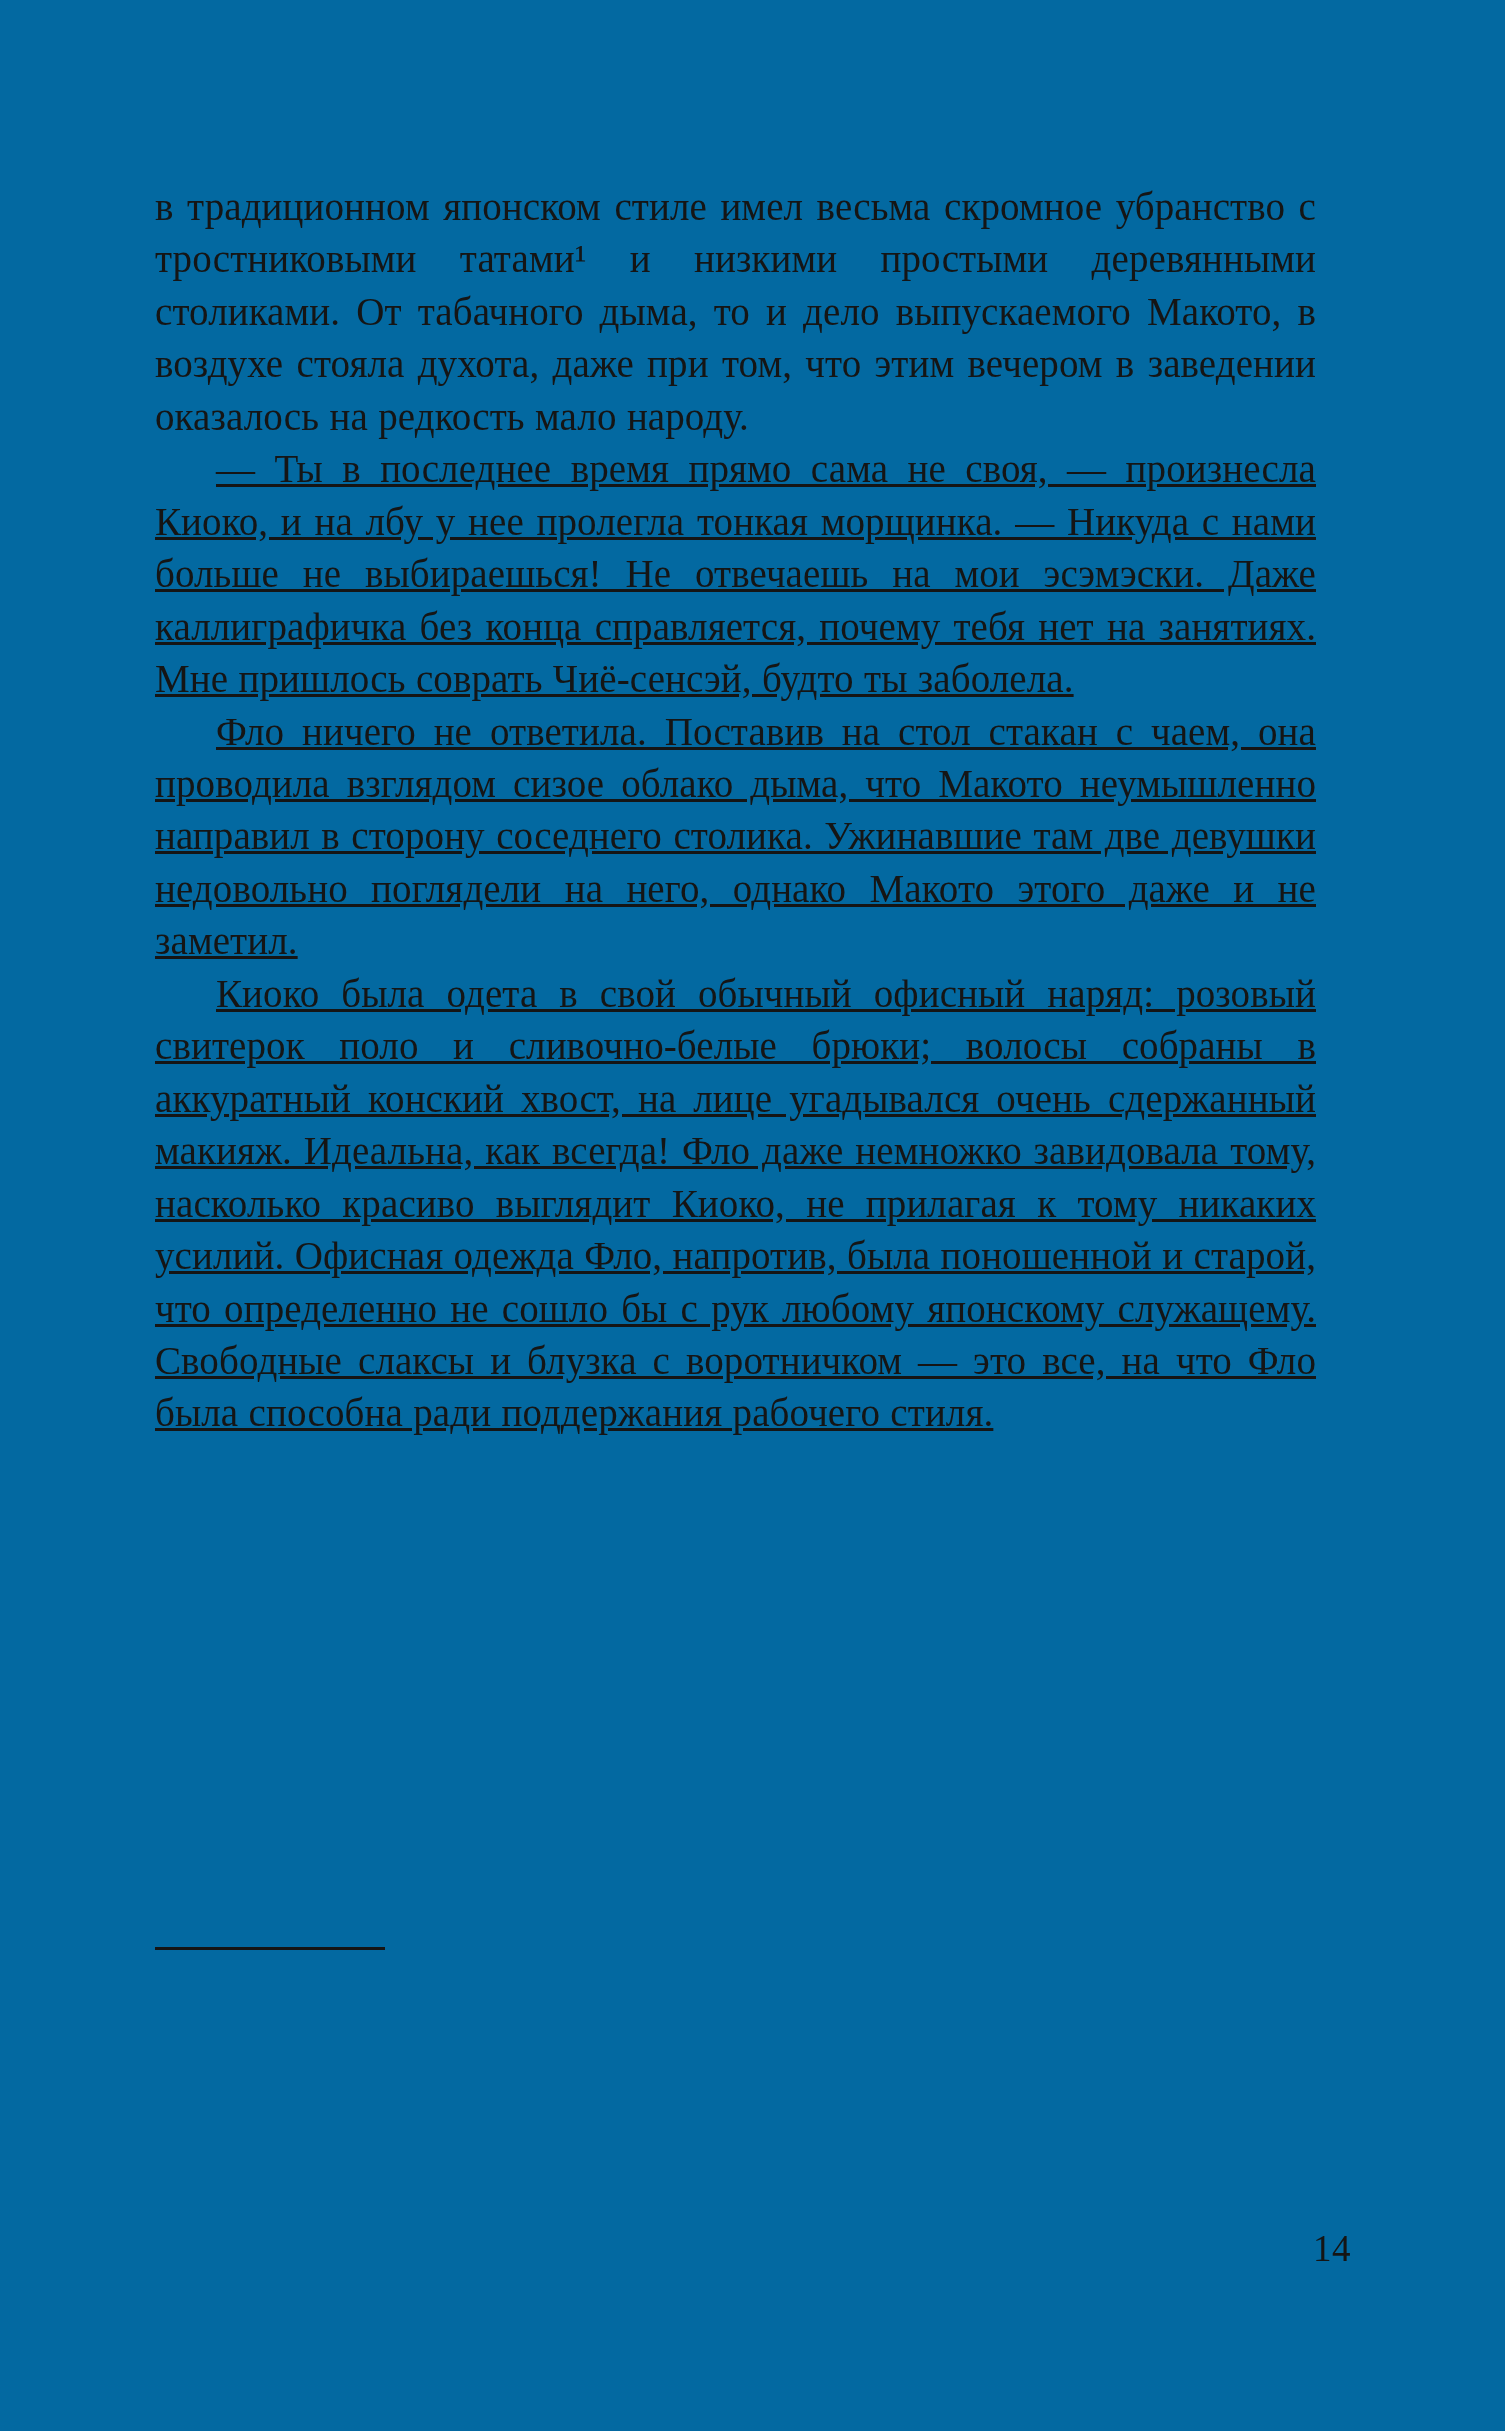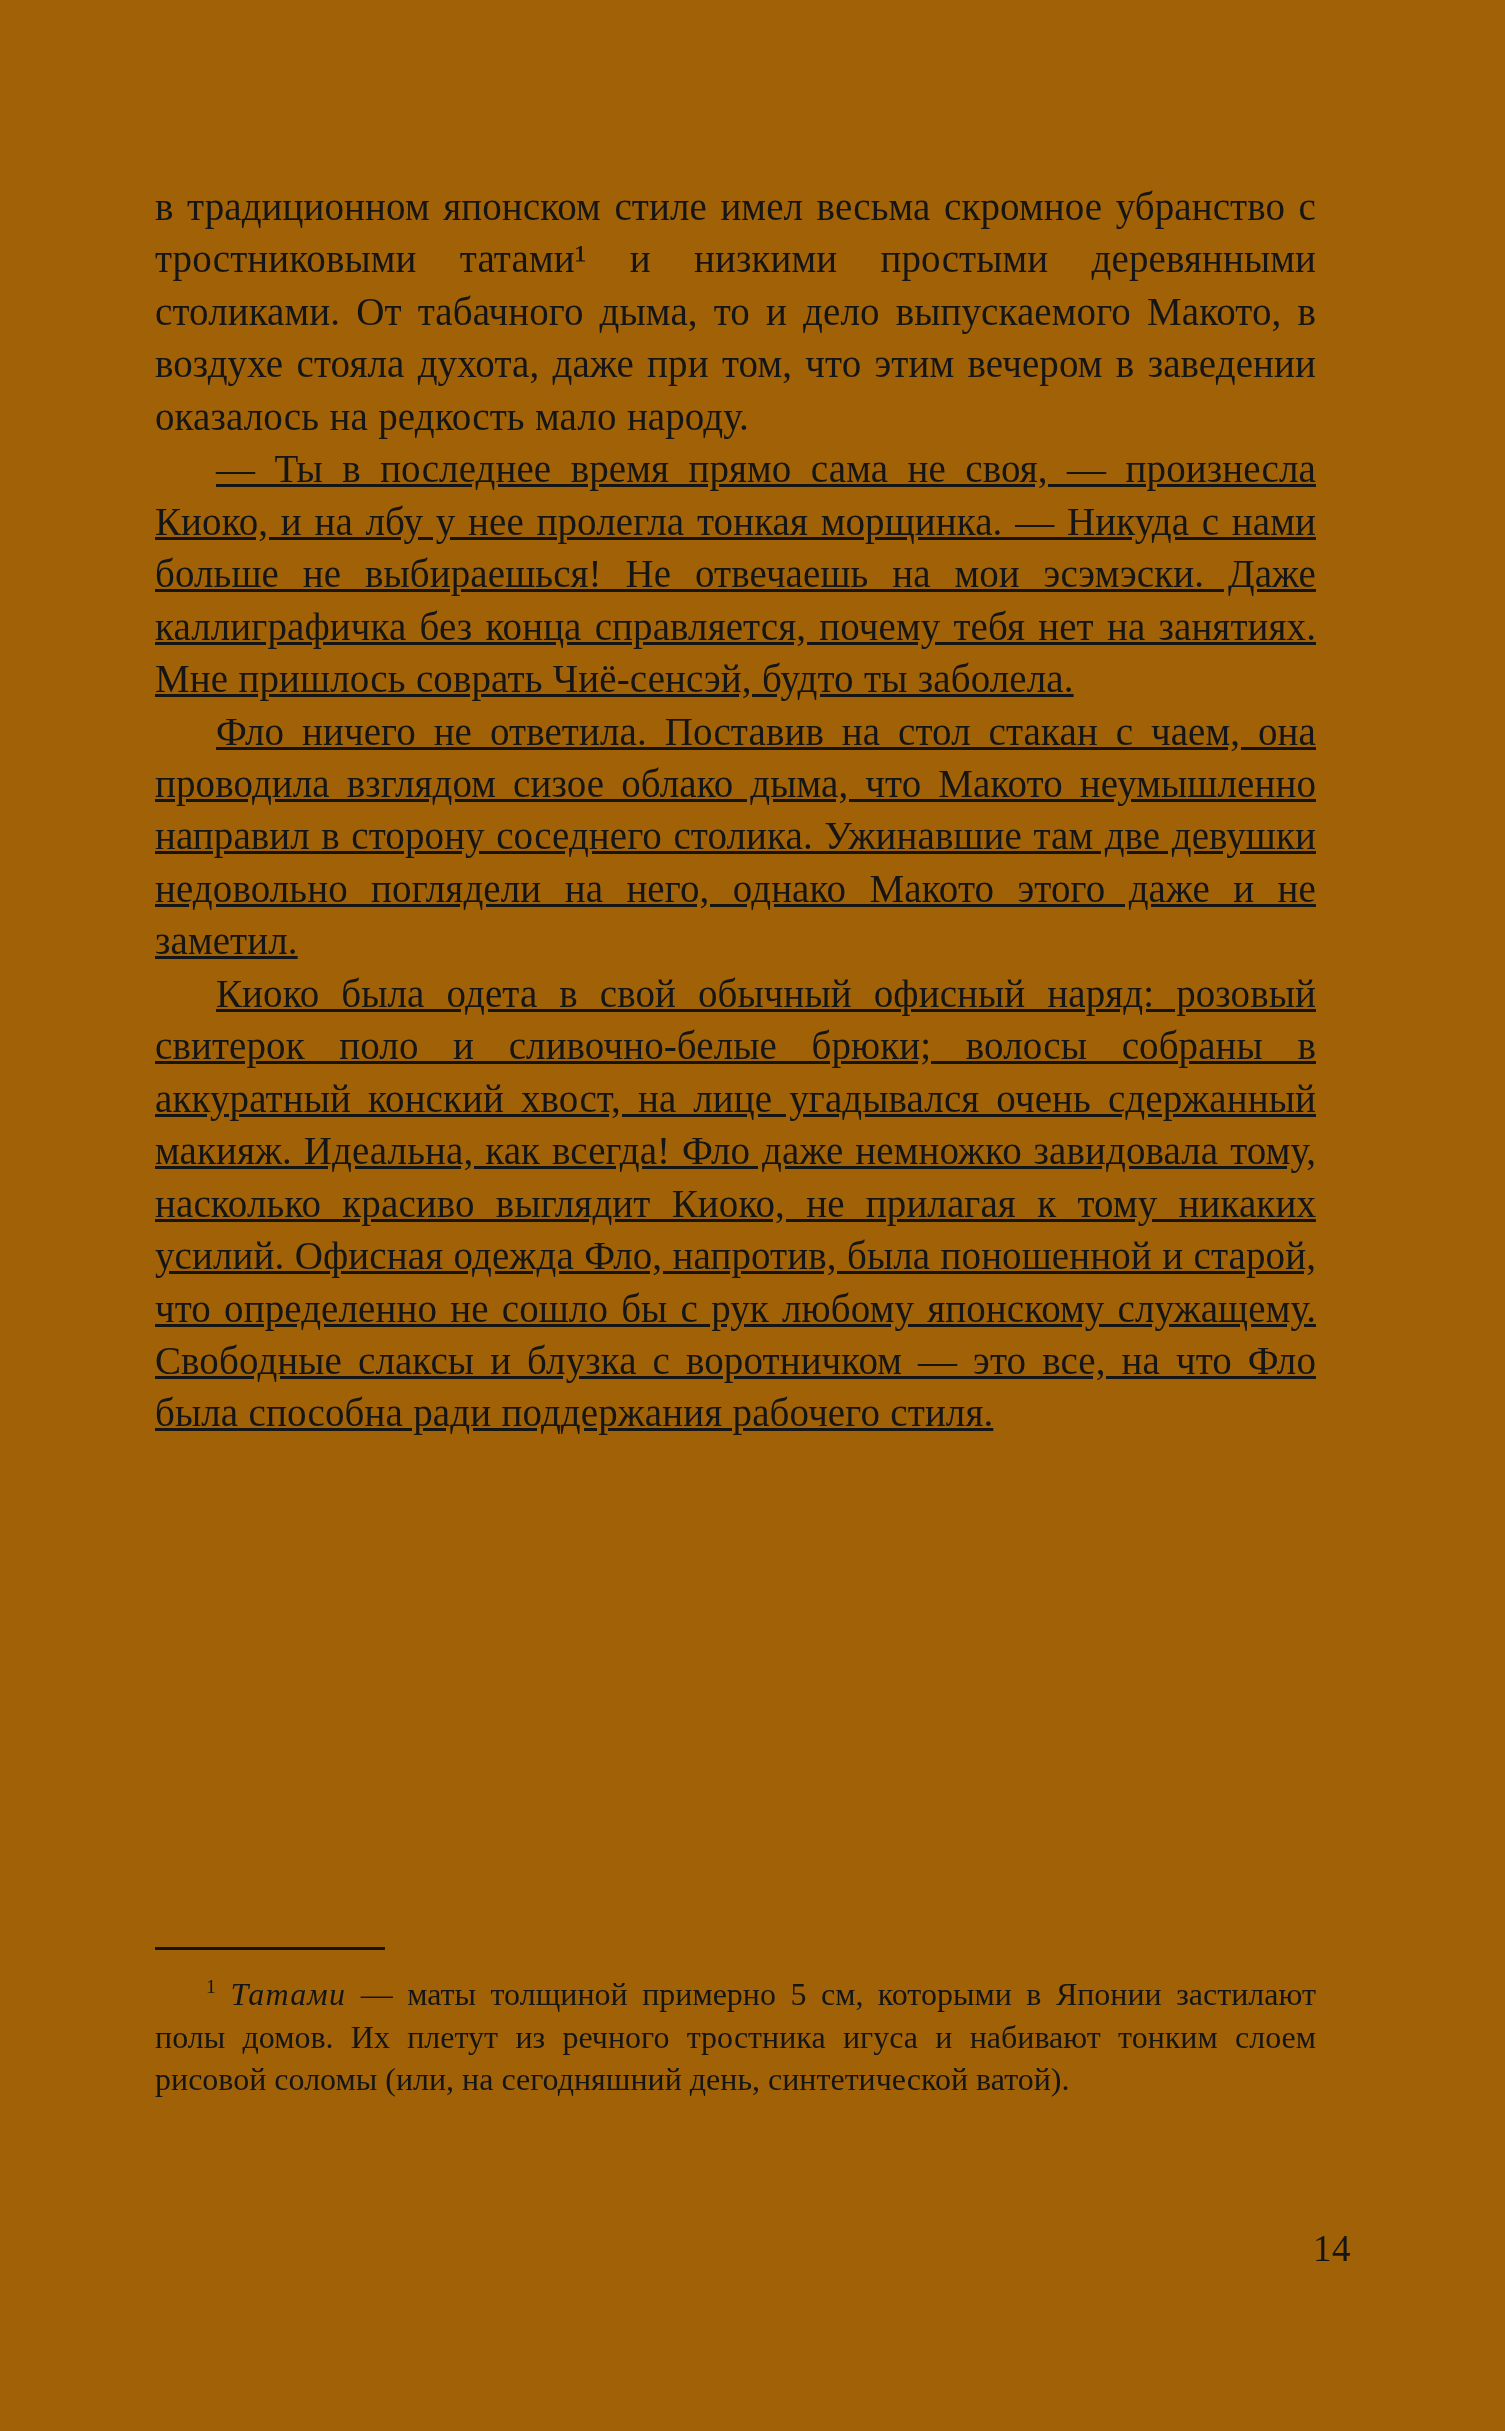--- a/index.html
+++ b/index.html
@@ -14,21 +14,21 @@
     color: #151515;
     position: relative;
     overflow: hidden;
   }
   .page {
     position: absolute;
     left: 0;
     top: 0;
     width: 1506px;
     height: 2432px;
-    background: #a16207;
+    background: #0369a1;
   }
   .text-column {
     position: absolute;
     left: 155px;
     top: 181px;
     width: 1161px;
   }
   .body-par {
     font-size: 39px;
     line-height: 1.345;
@@ -86,19 +86,18 @@
 
   <div class="text-column">
     <p class="body-par"><span>в традиционном японском стиле имел весьма скромное убранство с тростниковыми татами¹ и низкими простыми деревянными столиками. От табачного дыма, то и дело выпускаемого Макото, в воздухе стояла духота, даже при том, что этим вечером в заведении оказалось на редкость мало народу.</span></p>
     <p class="body-par"><span>— Ты в последнее время прямо сама не своя, — произнесла Киоко, и на лбу у нее пролегла тонкая морщинка. — Никуда с нами больше не выбираешься! Не отвечаешь на мои эсэмэски. Даже каллиграфичка без конца справляется, почему тебя нет на занятиях. Мне пришлось соврать Чиё-сенсэй, будто ты заболела.</span></p>
     <p class="body-par"><span>Фло ничего не ответила. Поставив на стол стакан с чаем, она проводила взглядом сизое облако дыма, что Макото неумышленно направил в сторону соседнего столика. Ужинавшие там две девушки недовольно поглядели на него, однако Макото этого даже и не заметил.</span></p>
     <p class="body-par"><span>Киоко была одета в свой обычный офисный наряд: розовый свитерок поло и сливочно-белые брюки; волосы собраны в аккуратный конский хвост, на лице угадывался очень сдержанный макияж. Идеальна, как всегда! Фло даже немножко завидовала тому, насколько красиво выглядит Киоко, не прилагая к тому никаких усилий. Офисная одежда Фло, напротив, была поношенной и старой, что определенно не сошло бы с рук любому японскому служащему. Свободные слаксы и блузка с воротничком — это все, на что Фло была способна ради поддержания рабочего стиля.</span></p>
   </div>
 
   <div class="footnote-wrap">
     <div class="footnote-rule"></div>
-    <p class="footnote-text"><sup>1</sup> <span class="footnote-term">Татами</span><span> — маты толщиной примерно 5 см, которыми в Японии застилают полы домов. Их плетут из речного тростника игуса и набивают тонким слоем рисовой соломы (или, на сегодняшний день, синтетической ватой).</span></p>
   </div>
 
   <div class="page-number">14</div>
 
 </div>
 
 
 </body></html>

